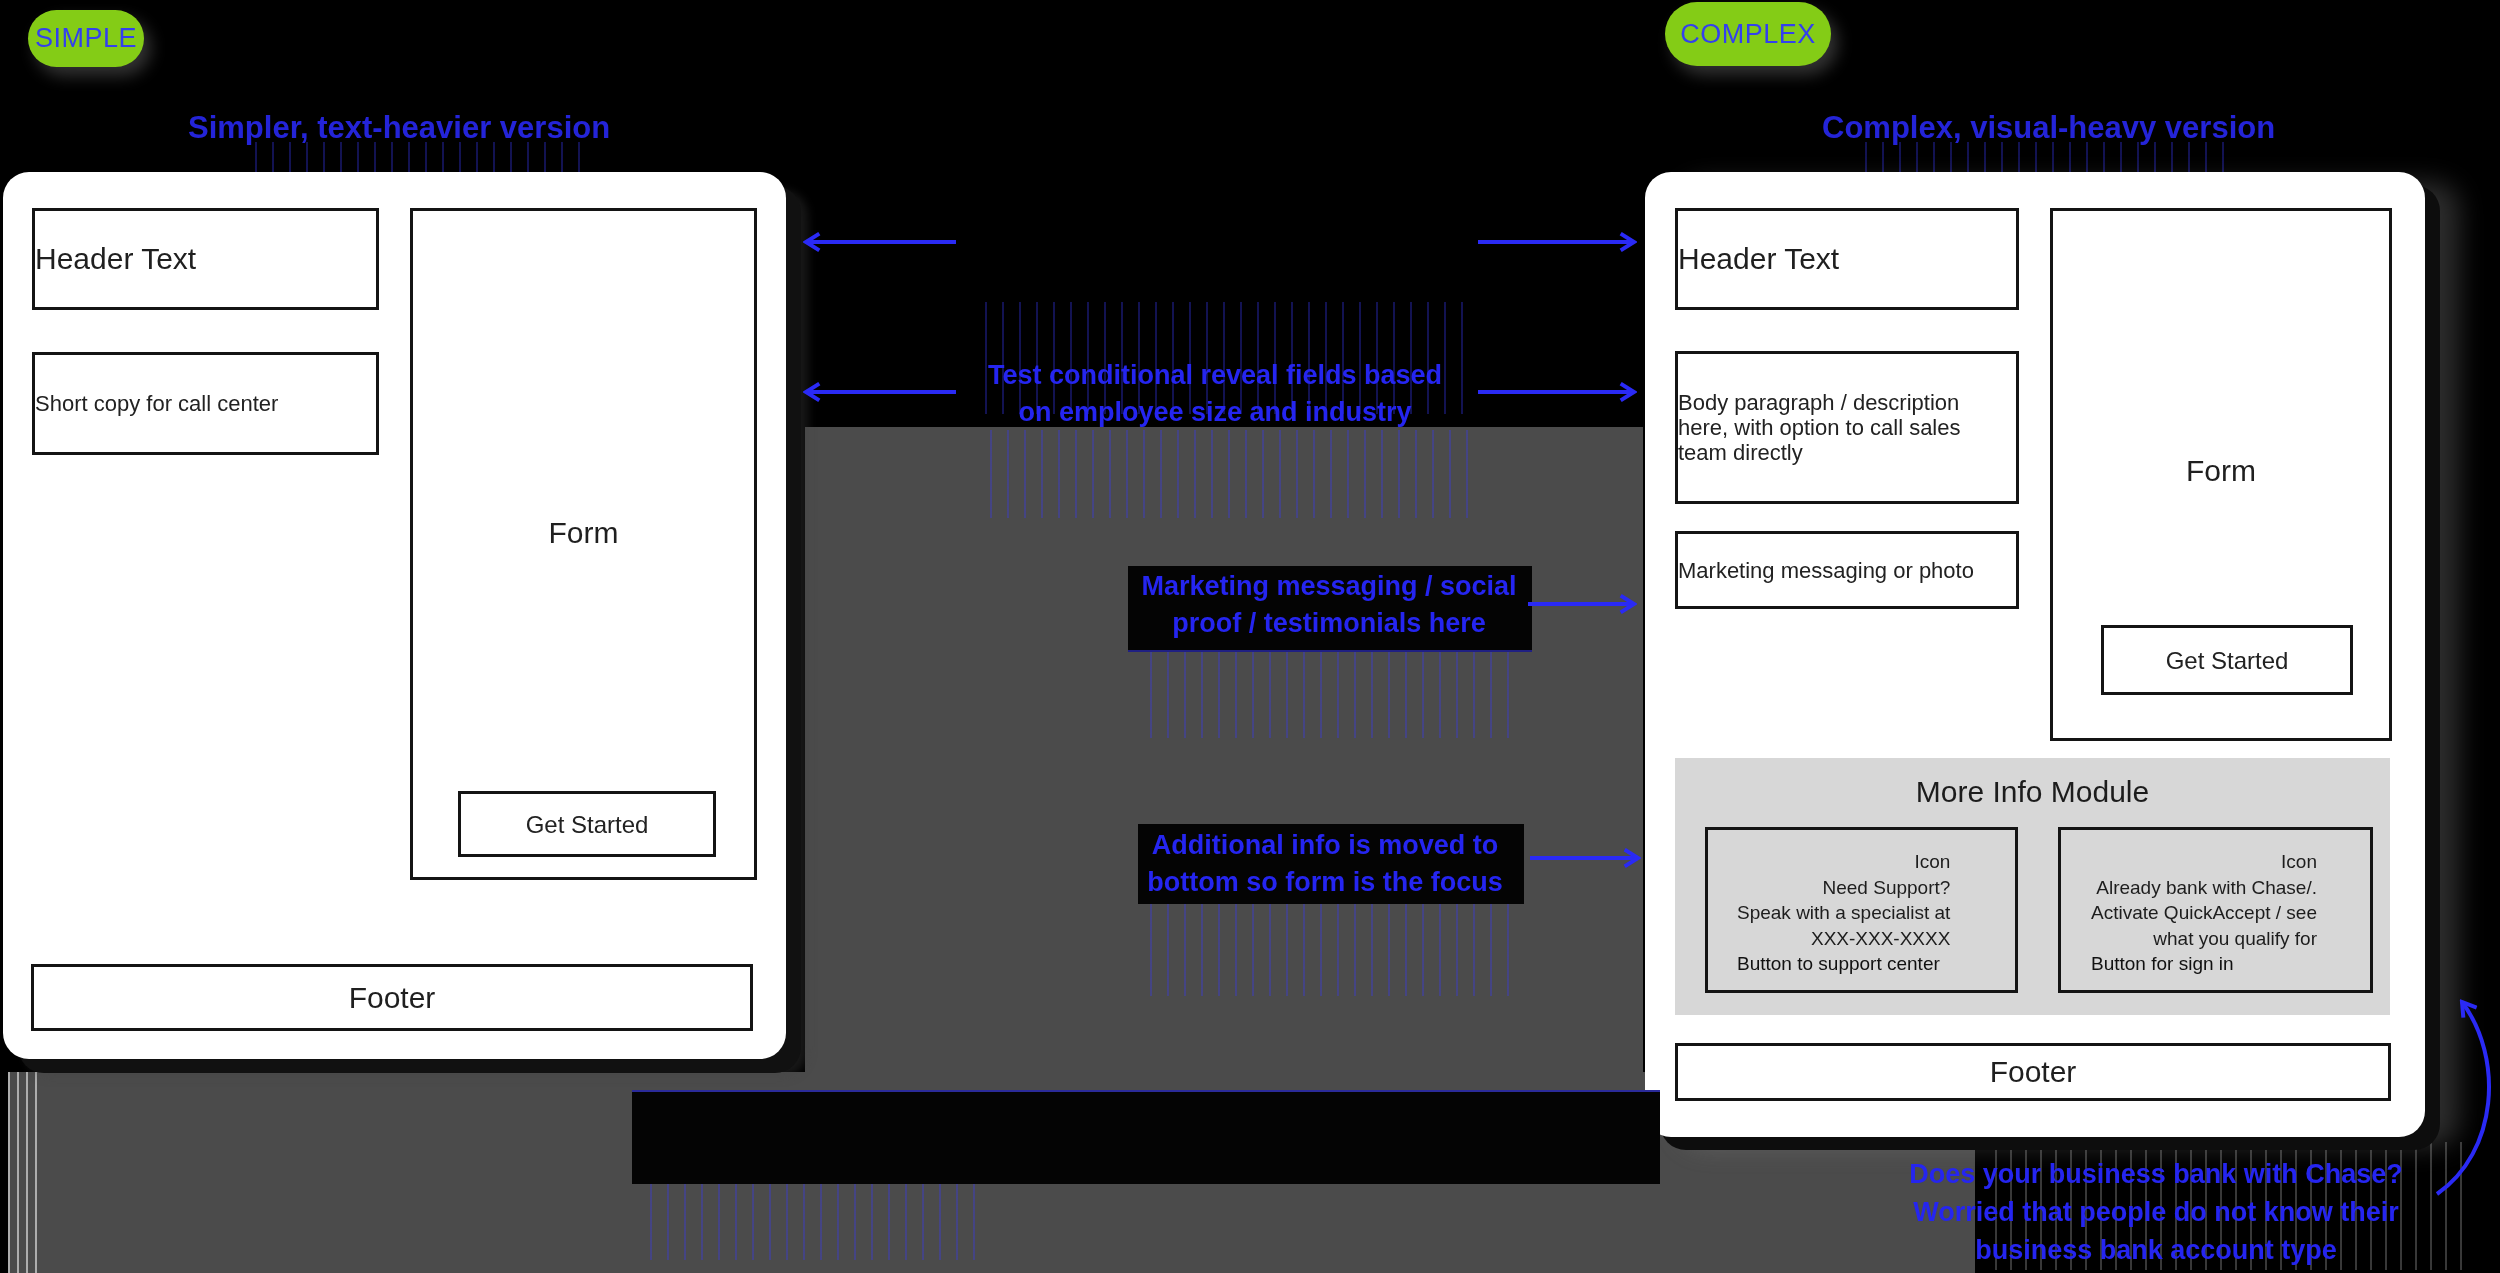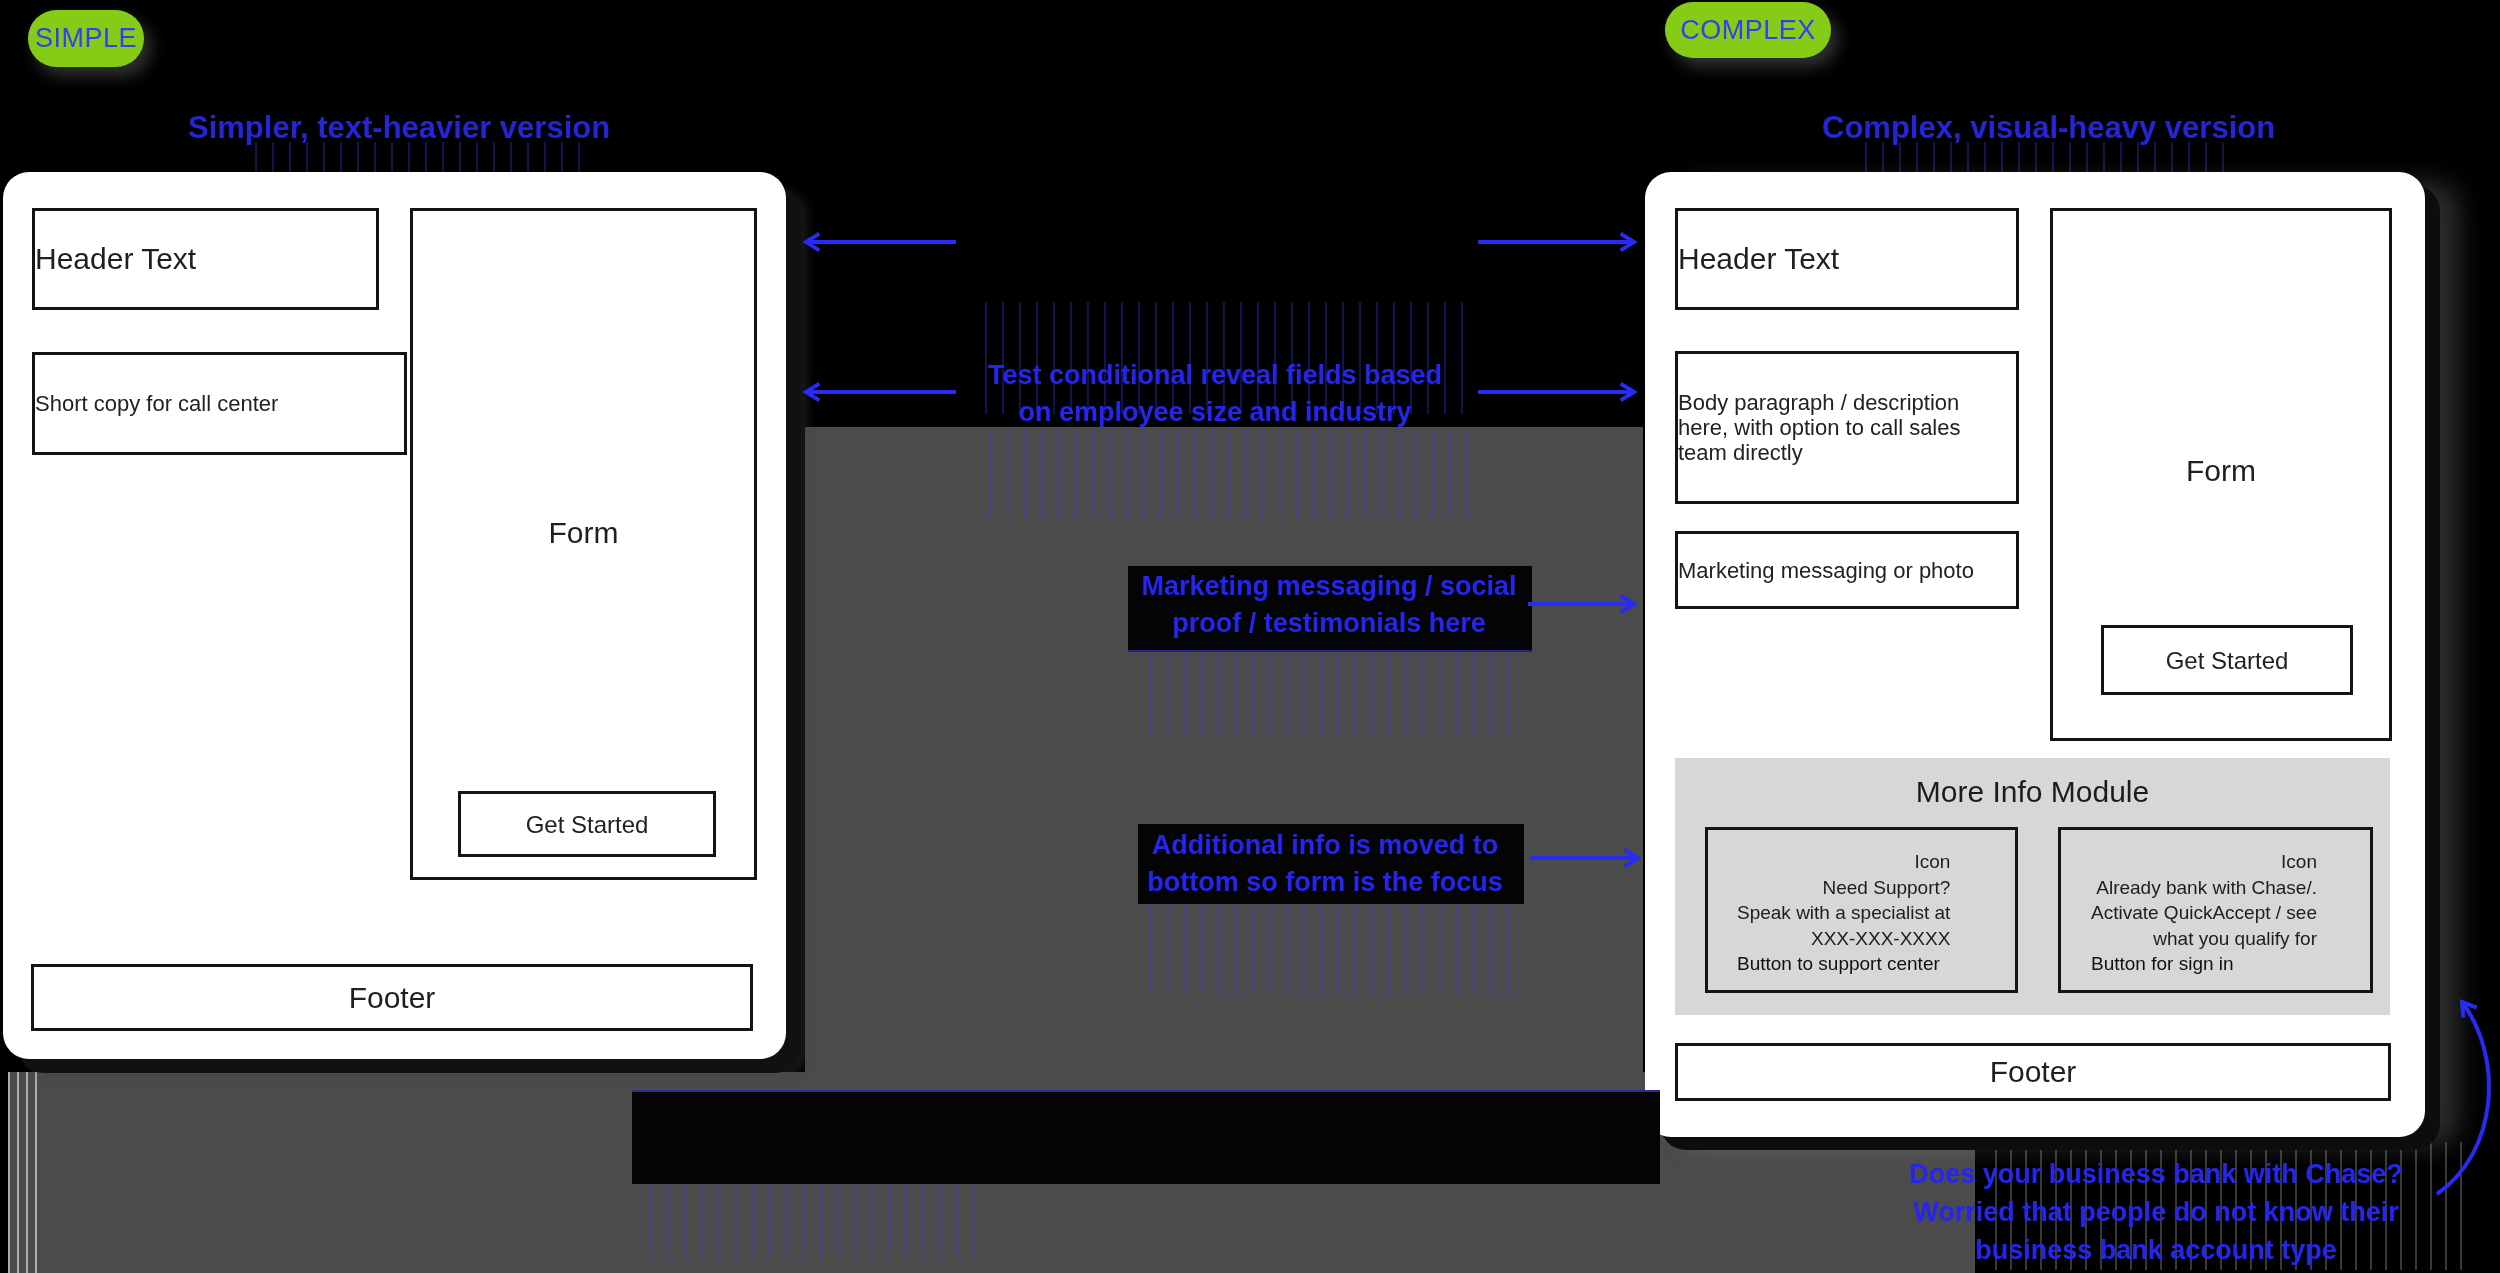--- a/index.html
+++ b/index.html
@@ -51,41 +51,41 @@
 
 <div id="stage">
 
   <div class="gray-shape" style="left:805px;top:427px;width:838px;height:658px;"></div>
   <div class="gray-shape" style="left:8px;top:1072px;width:1967px;height:201px;"></div>
   <div class="edge-stripes" style="left:8px;top:1072px;width:32px;height:201px;"></div>
 
   <div class="pill" style="left:8px;top:10px;width:116px;height:57px;">
     <span>SIMPLE</span>
   </div>
-  <div class="pill" style="left:1645px;top:2px;width:166px;height:56px;">
+  <div class="pill" style="left:1645px;top:2px;width:166px;height:64px;">
     <span>COMPLEX</span>
   </div>
 
   <div class="heading" style="left:188px;top:110px;">Simpler, text-heavier version</div>
   <div class="heading" style="left:1822px;top:110px;">Complex, visual-heavy version</div>
 
   <div class="hairlines" style="left:255px;top:142px;width:330px;height:58px;"></div>
   <div class="hairlines" style="left:1865px;top:142px;width:360px;height:55px;"></div>
   <div class="hairlines" style="left:985px;top:302px;width:490px;height:112px;"></div>
   <div class="hairlines" style="left:990px;top:430px;width:480px;height:88px;"></div>
   <div class="hairlines" style="left:1150px;top:650px;width:370px;height:88px;"></div>
   <div class="hairlines" style="left:1150px;top:904px;width:365px;height:92px;"></div>
   <div class="hairlines" style="left:650px;top:1182px;width:330px;height:78px;"></div>
   <div class="hairlines gray" style="left:1995px;top:1142px;width:470px;height:128px;"></div>
 
   <div class="card left" style="left:3px;top:172px;width:783px;height:887px;">
     <div class="wbox pad28" style="left:29px;top:36px;width:347px;height:102px;">
       <span class="wlabel">Header Text</span>
     </div>
-    <div class="wbox pad28" style="left:29px;top:180px;width:375px;height:103px;">
+    <div class="wbox pad28" style="left:29px;top:180px;width:347px;height:103px;">
       <span class="wsmall">Short copy for call center</span>
     </div>
     <div class="wbox" style="left:407px;top:36px;width:347px;height:672px;">
       <span class="wlabel" style="position:absolute;left:0;width:100%;top:305px;text-align:center;">Form</span>
       <div class="wbox center" style="left:45px;top:580px;width:258px;height:66px;">
         <span class="wsmall" style="font-size:24px;">Get Started</span>
       </div>
     </div>
     <div class="wbox center" style="left:28px;top:792px;width:722px;height:67px;">
       <span class="wlabel">Footer</span>

